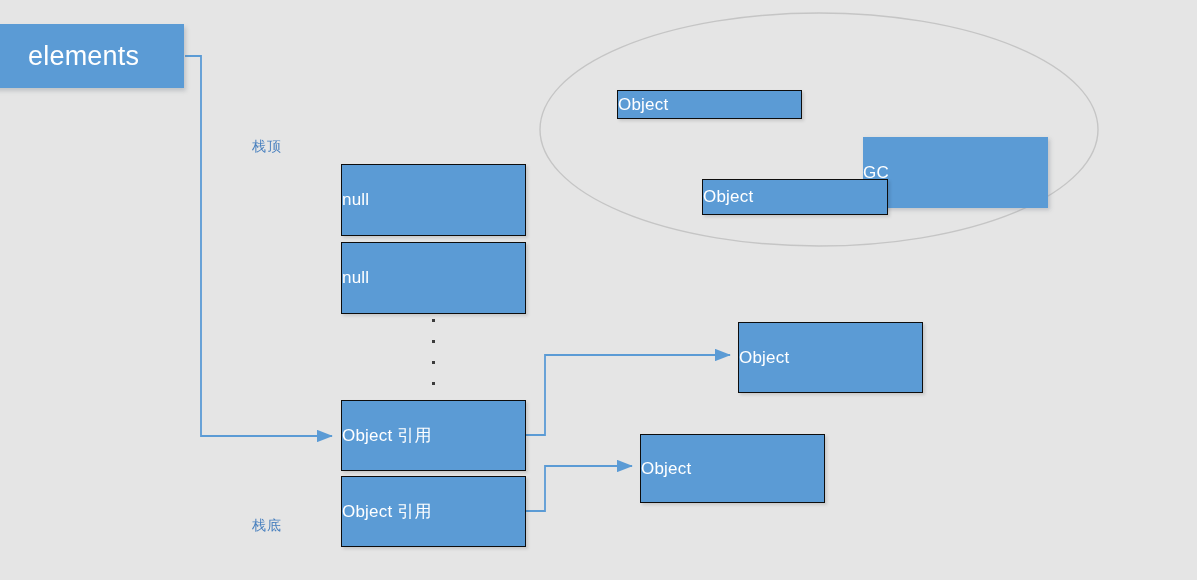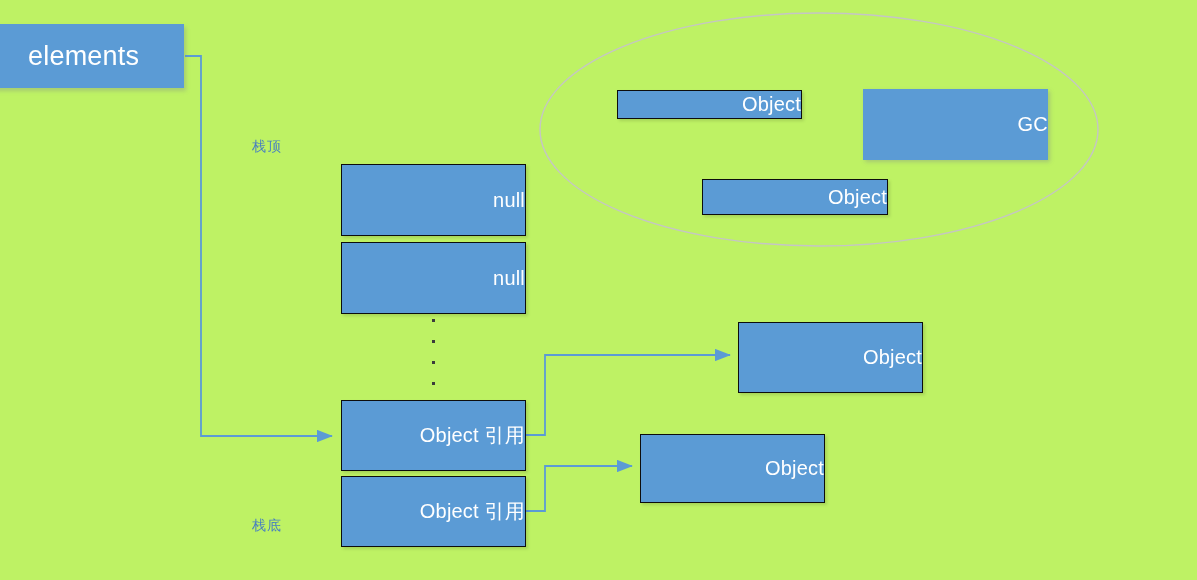--- a/index.html
+++ b/index.html
@@ -7,48 +7,49 @@
     padding: 0;
     background: #ffffff;
   }
   body {
     font-family: "Liberation Sans", "DejaVu Sans", sans-serif;
   }
   #canvas {
     position: relative;
     width: 1197px;
     height: 580px;
-    background: #bef264;
+    background: #e5e5e5;
     overflow: hidden;
   }
   #svg-layer {
     position: absolute;
     left: 0;
     top: 0;
     width: 1197px;
     height: 580px;
   }
   .box {
     position: absolute;
     box-sizing: border-box;
     background: #5B9BD5;
     border: 1.5px solid #0d0d0d;
     color: #ffffff;
     display: flex;
     align-items: center;
-    justify-content: flex-end;
+    justify-content: flex-start;
     text-align: center;
-    font-size: 20px;
+    font-size: 17px;
     letter-spacing: 0.2px;
     box-shadow: 2px 2px 3px rgba(0,0,0,0.13);
     z-index: 3;
   }
   .box.no-border {
     border: none;
     box-shadow: 2px 2px 4px rgba(120,130,140,0.35);
+    margin-top: 48px;
   }
   .box.title {
     font-size: 27px;
     border: none;
     box-shadow: 2px 3px 4px rgba(120,130,140,0.33);
     justify-content: flex-start;
     padding-left: 36px;
   }
   .cap-label {
     position: absolute;

